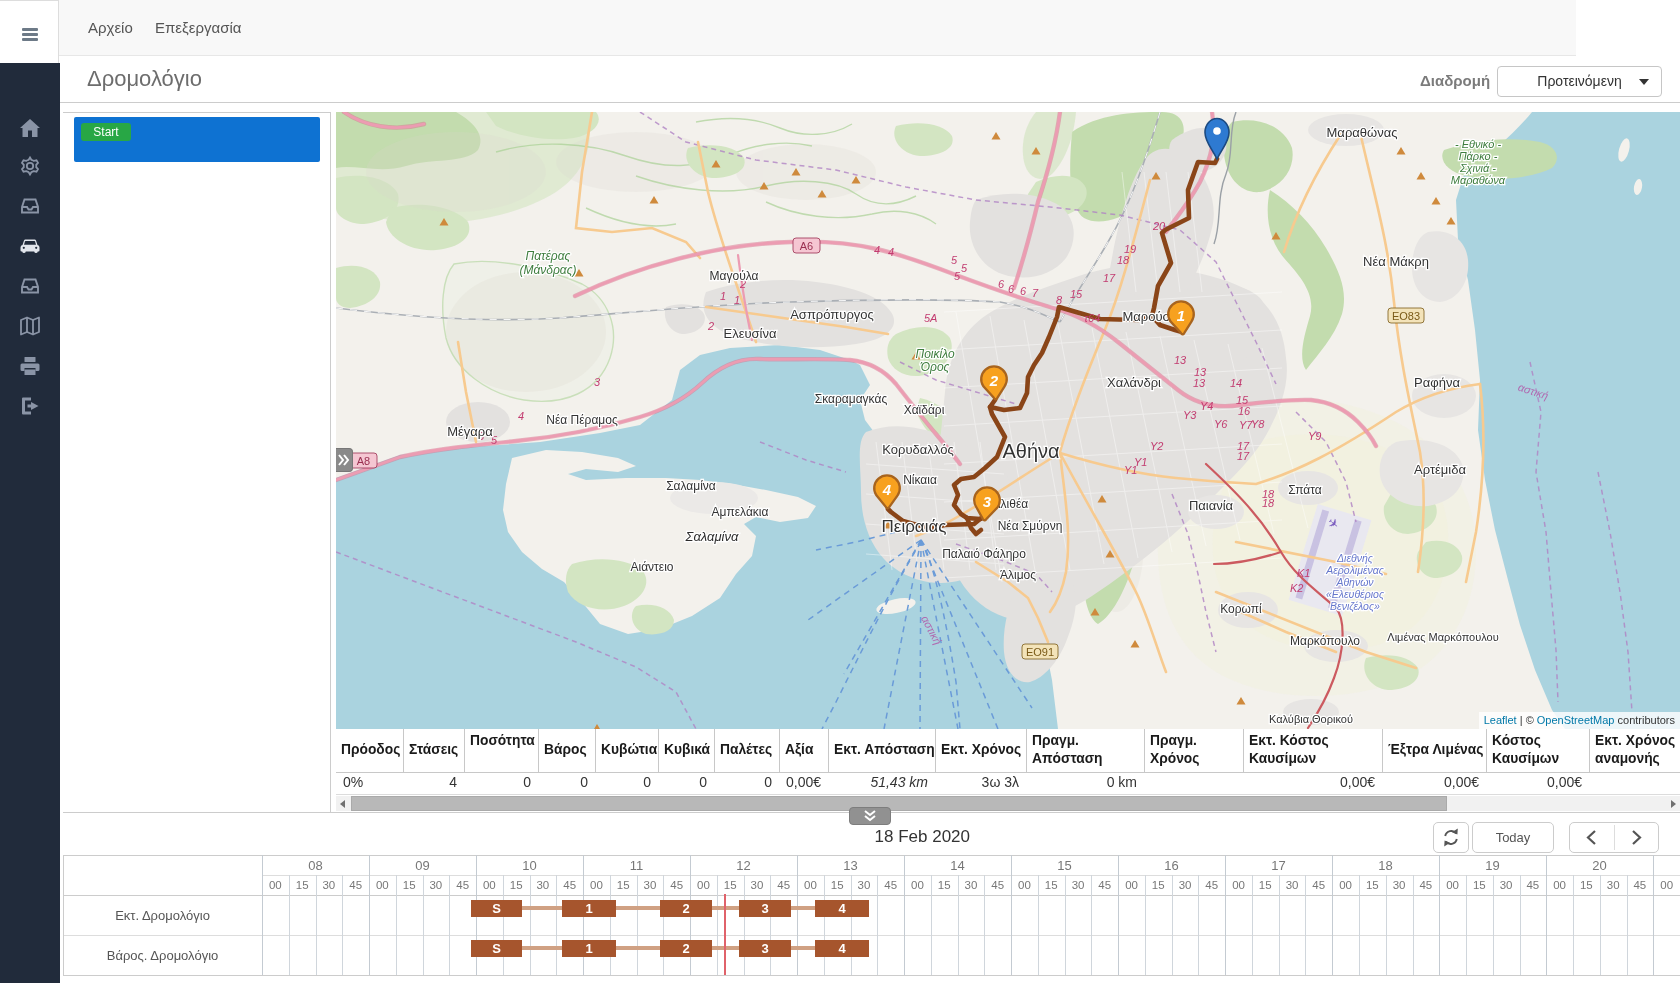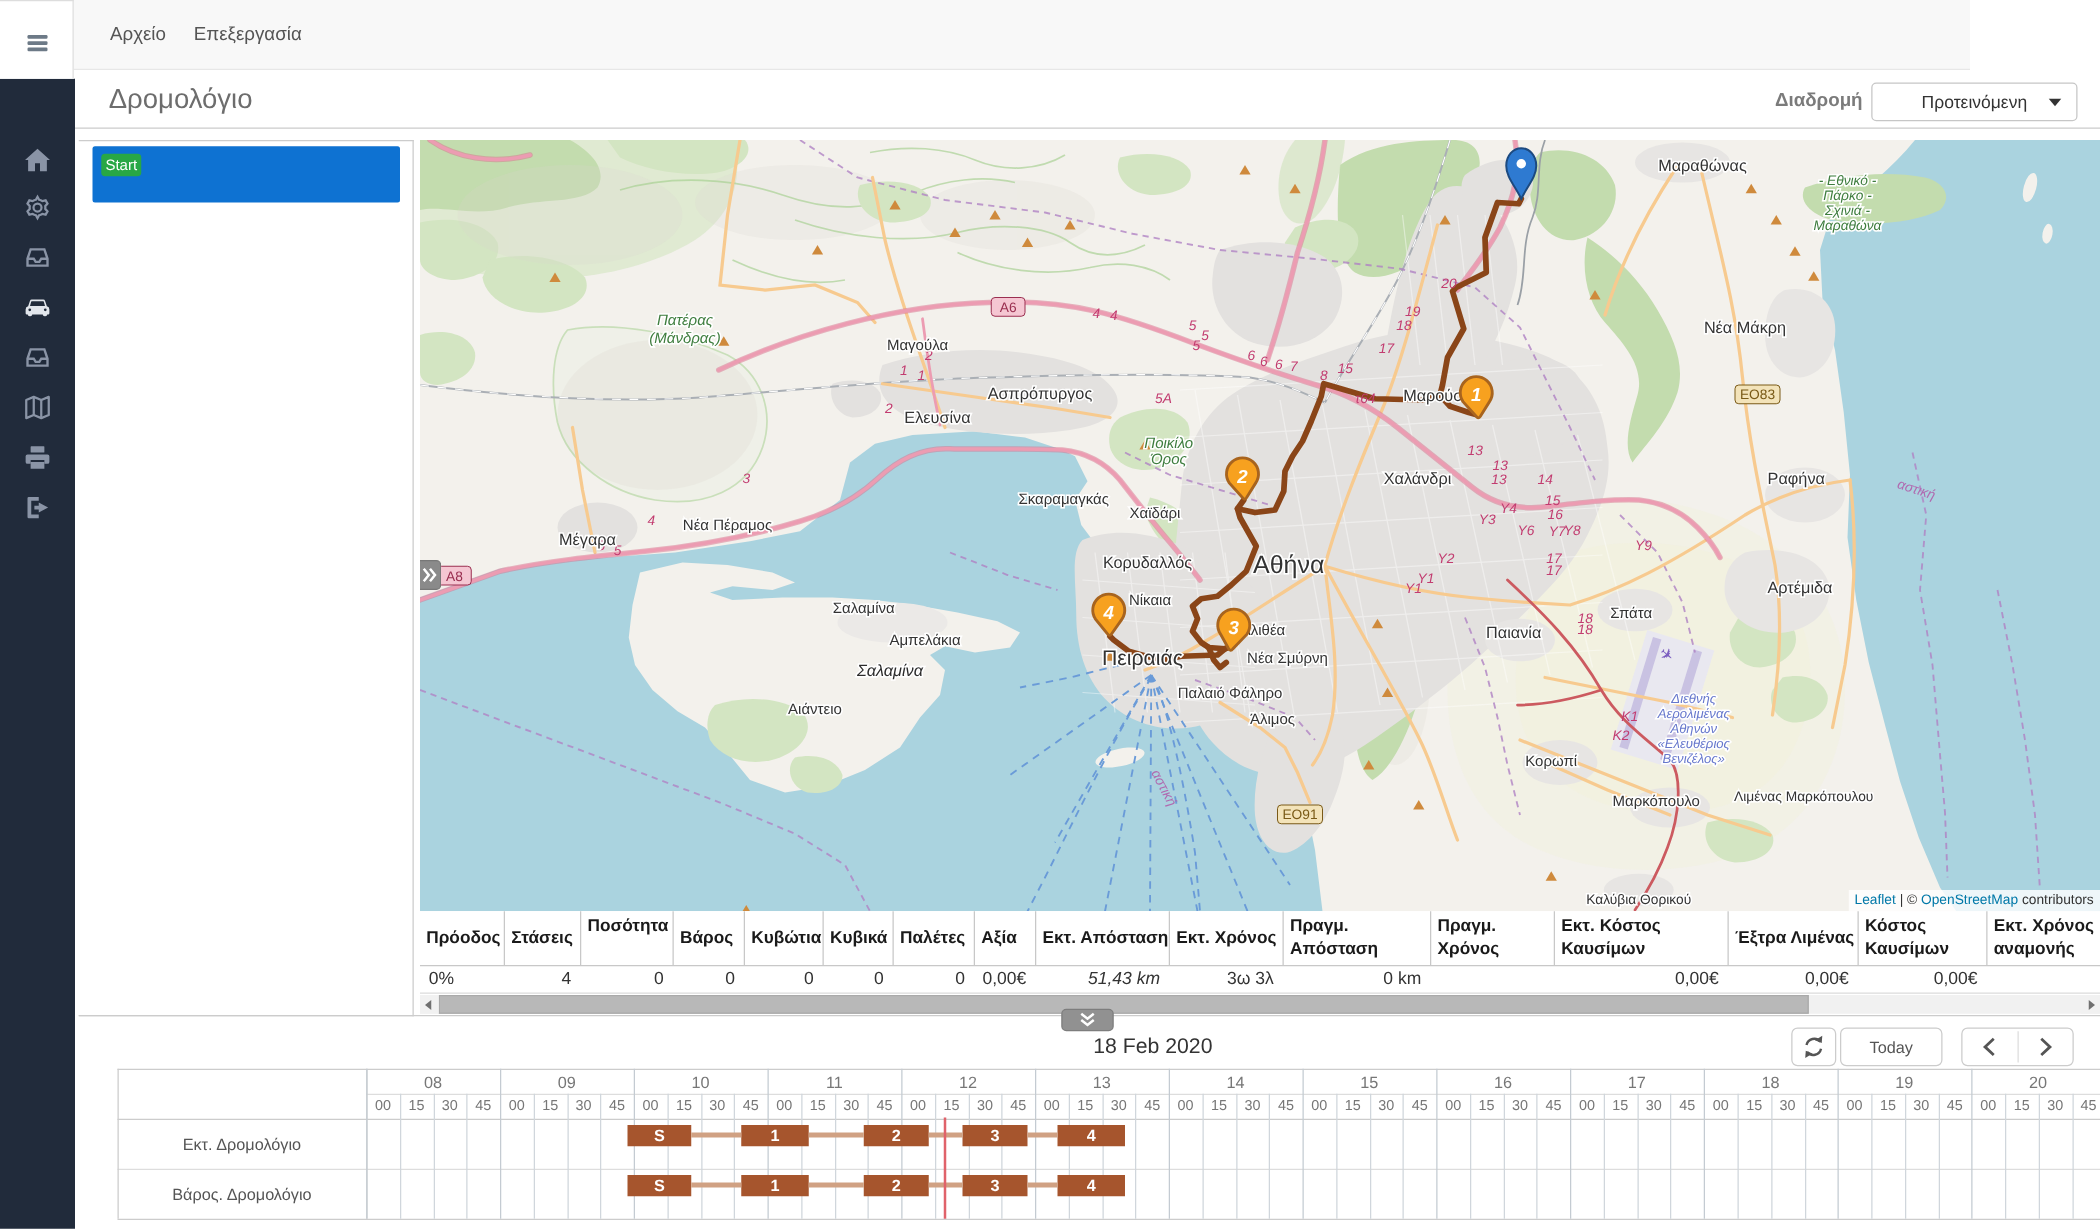--- a/index.html
+++ b/index.html
@@ -15,21 +15,21 @@
 .sicon { position:absolute; left:18px; width:24px; height:24px; }
 
 #titlerow { left:60px; top:57px; width:1620px; height:46px; background:#fff; border-bottom:1px solid #ccc; }
 #title { position:absolute; left:27px; top:9px; font-size:22px; color:#6d6d6d; }
 #diadromi { position:absolute; left:1360px; top:15px; font-size:15px; color:#7b7b7b; font-weight:bold; }
 #seltext { position:absolute; left:1437px; top:9px; width:165px; height:31px; border:1px solid #c6c6c6; border-radius:4px; background:#fff; font-size:14px; color:#333; line-height:29px; text-align:center; }
 #seltext .arr { position:absolute; right:12px; top:12px; width:0; height:0; border-left:5px solid transparent; border-right:5px solid transparent; border-top:6px solid #333; }
 
 #leftpanel { left:63px; top:112px; width:268px; height:701px; background:#fff; border:1px solid #ccc; border-left:none; }
 #bluebox { position:absolute; left:11px; top:4px; width:246px; height:45px; background:#0e72d2; border-radius:2px; }
-#startbadge { position:absolute; left:7px; top:6px; width:32px; height:18px; background:#28a745; border-radius:3px; color:#fff; font-size:12px; text-align:center; line-height:18px; }
+#startbadge { position:absolute; left:7px; top:6px; width:50px; height:18px; background:#28a745; border-radius:3px; color:#fff; font-size:12px; text-align:center; line-height:18px; }
 
 #mapwrap { left:336px; top:112px; width:1344px; height:617px; overflow:hidden; background:#f2efe9; }
 #attr { position:absolute; right:0; bottom:0; height:17px; background:rgba(255,255,255,.8); font-size:11px; color:#333; padding:2px 5px 0 5px; }
 #attr a { color:#0078a8; text-decoration:none; }
 #mapexp { left:336px; top:448px; width:17px; height:24px; background:#8a8a8a; border:1px solid #777; border-left:none; border-radius:0 4px 4px 0; z-index:3; color:#fff; }
 
 #stats { left:336px; top:729px; width:1344px; height:66px; background:#fff; font-size:14px; }
 .sh { position:absolute; top:0; height:43px; border-left:1px solid #c8c8c8; font-weight:bold; color:#1a1a1a; padding:3px 0 0 5px; line-height:18px; white-space:nowrap; font-size:13.8px; }
 .sh.c1 { border-left:none; }
 .sd { position:absolute; top:43px; height:22px; color:#333; padding:2px 7px 0 7px; font-size:14px; }
@@ -39,21 +39,21 @@
 
 #hscroll { left:336px; top:796px; width:1344px; height:15px; background:#f1f1f1; }
 #hthumb { position:absolute; left:15px; top:0px; width:1096px; height:15px; background:#b8b8b8; border:1px solid #aaa; }
 .scrarr { position:absolute; top:0; width:15px; height:15px; background:#f1f1f1; }
 .scrarr .t { position:absolute; top:4px; width:0; height:0; border-top:4px solid transparent; border-bottom:4px solid transparent; }
 #panelbot { left:63px; top:812px; width:1617px; height:1px; background:#ccc; }
 
 #chevbtn { left:849px; top:807px; width:42px; height:18px; background:#919191; border:1px solid #7d7d7d; border-radius:4px; z-index:6; }
 #gdate { left:770px; top:827px; width:200px; text-align:right; font-size:17px; color:#333; }
 .gbtn { position:absolute; top:822px; height:31px; background:#fff; border:1px solid #ccc; border-radius:5px; }
-#gantt { left:0px; top:855px; width:1491px; height:121px;margin-left:31px; }
+#gantt { left:0px; top:855px; width:1491px; height:121px; }
 .ghline { position:absolute; background:#ccc; height:1px; }
 .gvline { position:absolute; background:#d0d6dc; width:1px; }
 .ghourlab { position:absolute; top:3px; width:107px; text-align:center; font-size:13px; color:#777; }
 .gqlab { position:absolute; top:24px; width:26.75px; text-align:center; font-size:11.5px; color:#777; }
 .growlab { position:absolute; left:63px; width:199px; text-align:center; font-size:13px; color:#555; }
 .gbar { position:absolute; height:17px; background:#a6552d; color:#fff; font-size:13px; font-weight:bold; text-align:center; line-height:17px; }
 .gcon { position:absolute; height:4px; background:#d0a183; }
 #redline { position:absolute; left:724px; top:39px; width:2px; height:81px; background:#e0626a; }
 </style>
 </head>

